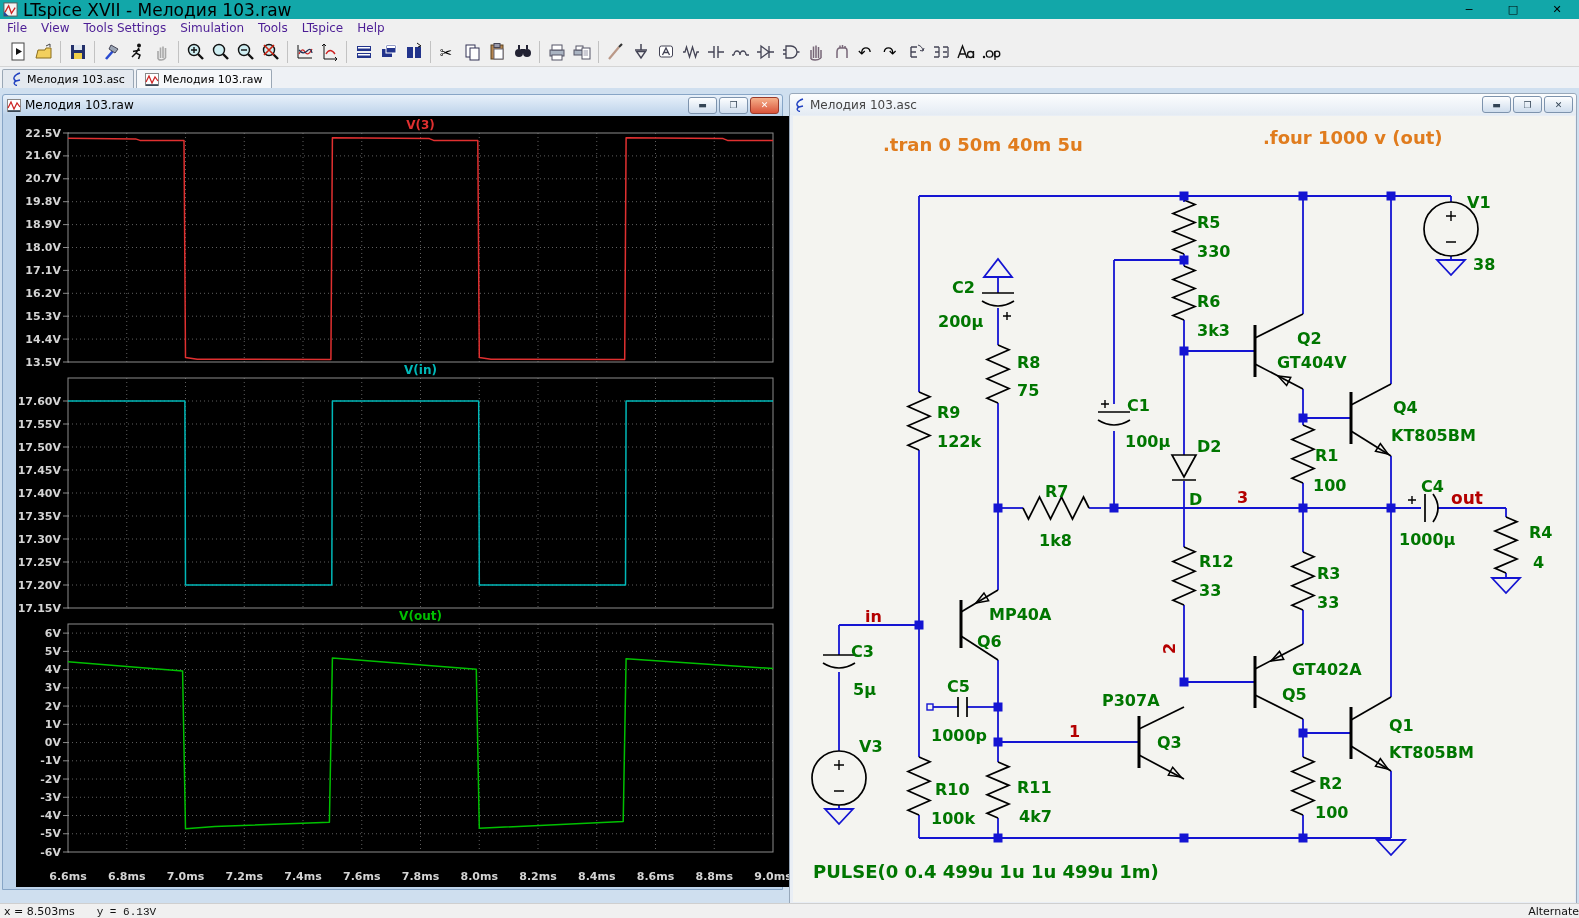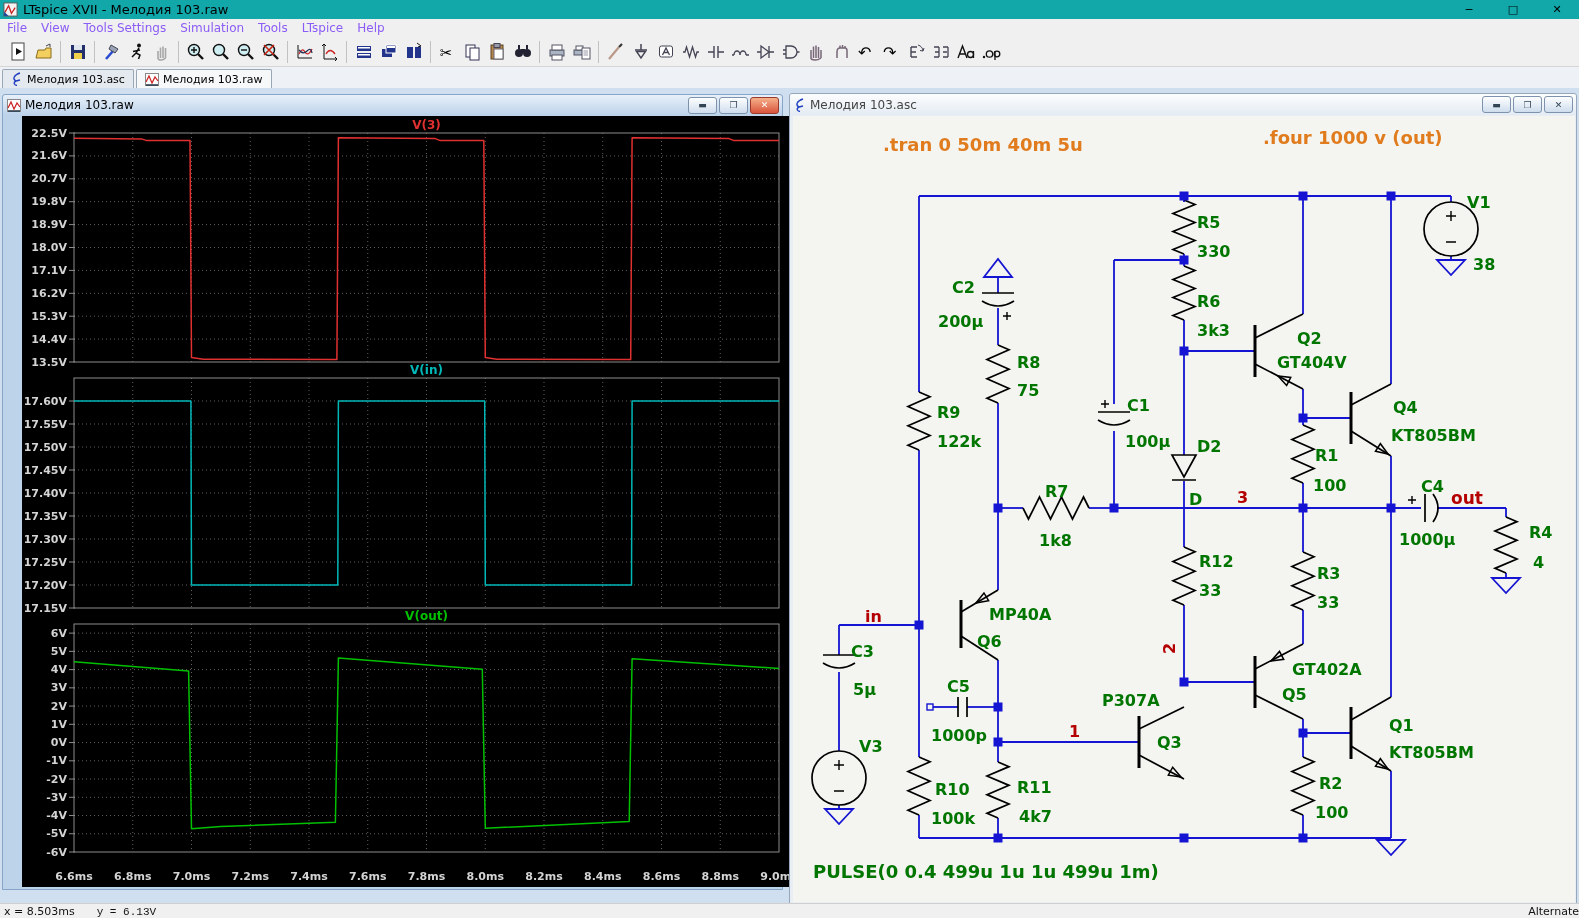--- a/index.html
+++ b/index.html
@@ -2,26 +2,26 @@
 <html><head>
 <meta charset="utf-8">
 <style>
   html,body{margin:0;padding:0;background:#777;}
   #app{position:relative;width:1579px;height:918px;background:#cfdfef;overflow:hidden;
        font-family:"DejaVu Sans","Liberation Sans",sans-serif;font-size:12px;}
   
   #titlebar{position:absolute;left:0;top:0;width:100%;height:19px;background:#12a7a9;
             display:flex;align-items:center;color:#000;}
   #titlebar .appicon{width:15px;height:15px;margin:0 5px 0 3px;}
-  #titlebar .title{font-size:13px;}
+  #titlebar .title{font-size:17px;}
   #winctrl{position:absolute;right:0;top:0;height:19px;display:flex;align-items:center;}
   #winctrl span{width:44px;text-align:center;font-size:11px;cursor:default;}
   #menubar{position:absolute;left:0;top:19px;width:100%;height:18px;background:#f0f0f0;
            display:flex;align-items:center;border-bottom:1px solid #e2e2e2;}
-  .menu-item{padding:14px 7px;color:#8b5cf6;}
+  .menu-item{padding:14px 7px;color:#4c1d95;}
   #toolbar{position:absolute;left:0;top:37px;width:100%;height:30px;background:#f0f0f0;
            display:flex;align-items:center;border-bottom:1px solid #d5d5d5;padding-left:6px;box-sizing:border-box;}
   .ti{width:25px;height:24px;display:inline-flex;align-items:center;justify-content:center;}
   .tsep{width:1px;height:22px;background:#c2c2c2;margin:0 4px;}
   #tabbar{position:absolute;left:0;top:67px;width:100%;height:21px;background:#eef1f5;
           display:flex;align-items:flex-end;padding-left:2px;box-sizing:border-box;}
   .tab{height:18px;display:flex;align-items:center;gap:4px;padding:0 8px;border:1px solid #9aa7b5;
        border-bottom:none;border-radius:2px 2px 0 0;background:#e4e9ef;margin-right:2px;font-size:11px;}
   .tab.active{background:#f6f8fa;}
   #workarea{position:absolute;left:0;top:88px;width:1579px;height:815px;background:#cfdfef;}
@@ -32,21 +32,21 @@
   #statusbar .smode{margin-left:auto;}
   
   #plotwin{position:absolute;left:2px;top:6px;width:781px;height:796px;background:#bdd3ea;
            border:1px solid #87a5c6;border-radius:3px 3px 0 0;box-sizing:border-box;}
   #plotwin .wtitle{height:20px;display:flex;align-items:center;gap:4px;padding-left:4px;
       background:linear-gradient(#e8f1fa,#bdd3ea);border-radius:3px 3px 0 0;font-size:12px;color:#000;}
   .wbtns{margin-left:auto;display:flex;gap:2px;margin-right:3px;}
   .wbtn{width:27px;height:15px;border:1px solid #7d93ad;border-radius:3px;display:flex;align-items:center;
         justify-content:center;font-size:9px;color:#345;background:linear-gradient(#fdfeff,#cfdded);}
   .wbtn.close{background:linear-gradient(#f6b08a,#d9543b);color:#fff;border-color:#9b3a2a;}
-  #plotclient{position:absolute;left:19px;top:21px;width:775px;height:600px;background:#1d4ed8;}
+  #plotclient{position:absolute;left:13px;top:21px;width:775px;height:600px;background:#1d4ed8;}
   
   #schwin{position:absolute;left:789px;top:5px;width:788px;height:812px;background:#e9eef5;
           border:1px solid #98a8ba;border-radius:3px 3px 0 0;box-sizing:border-box;}
   #schwin .wtitle{height:21px;display:flex;align-items:center;gap:4px;padding-left:4px;
       background:linear-gradient(#fcfdfe,#e4ebf3);border-radius:3px 3px 0 0;font-size:12px;color:#444;}
   #schclient{position:absolute;left:3px;top:22px;width:782px;height:786px;background:#f4f4f0;}
   svg text{font-family:"DejaVu Sans","Liberation Sans",sans-serif;}
 </style>
 </head>
 <body>

